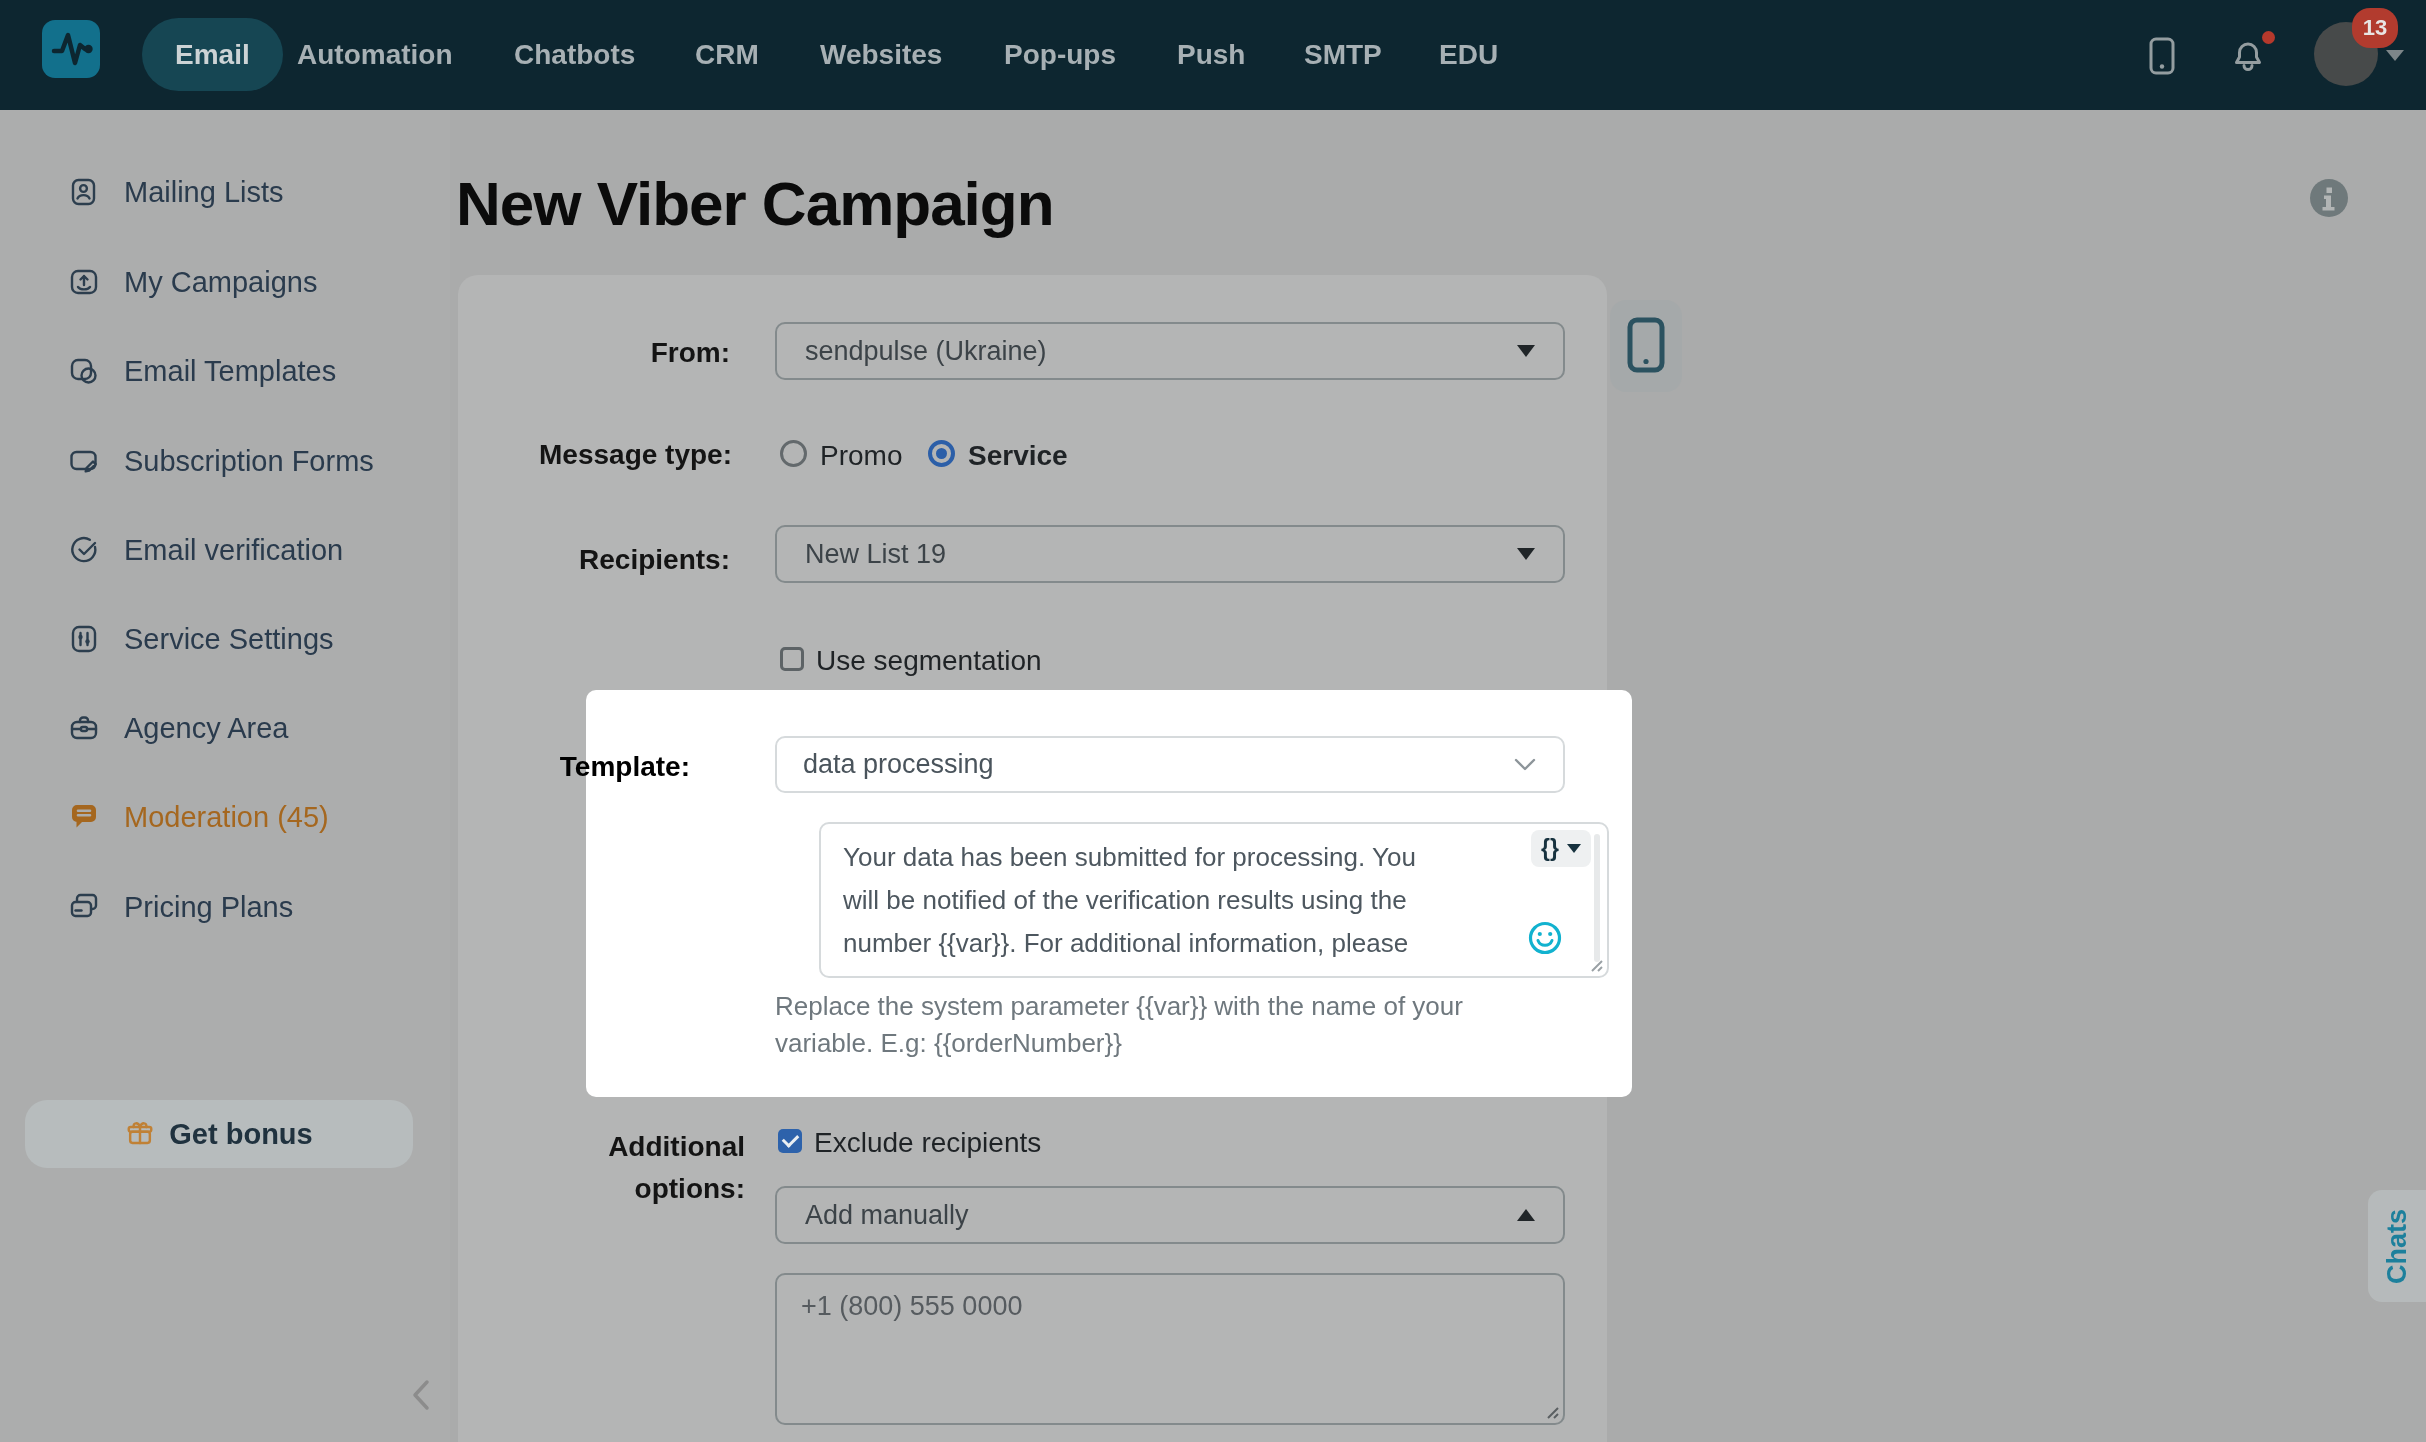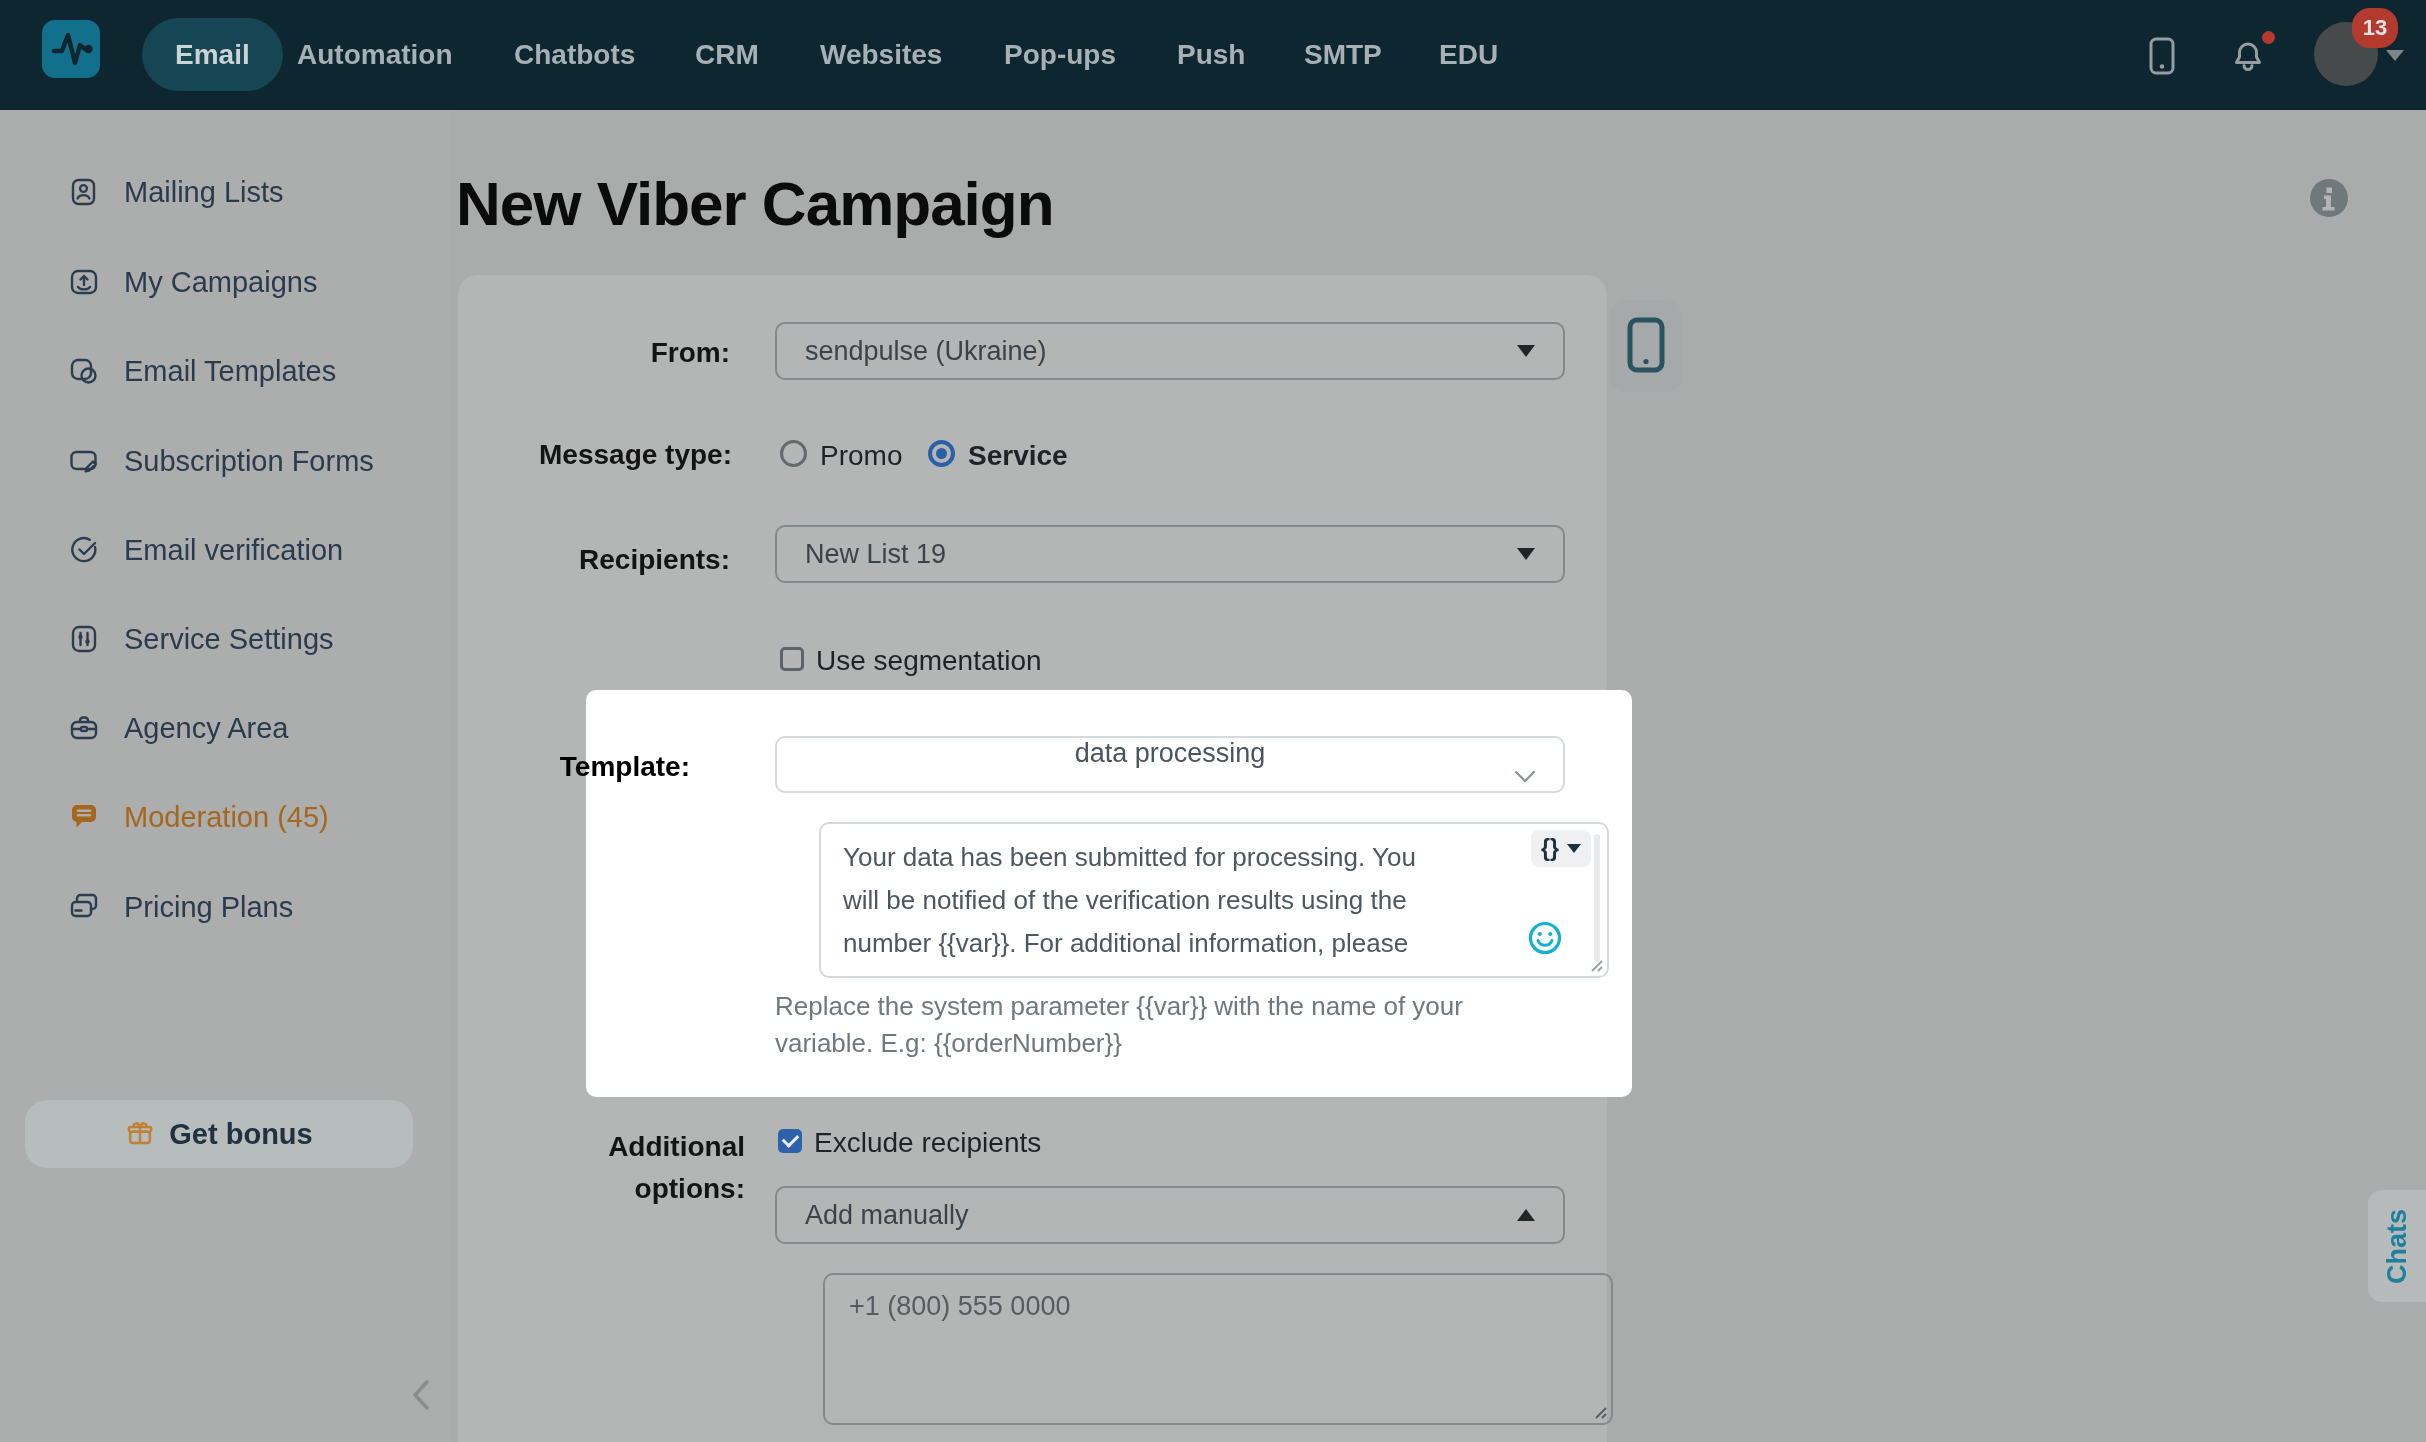--- a/index.html
+++ b/index.html
@@ -43,40 +43,40 @@
   .radio.on::after{content:"";position:absolute;left:4px;top:4px;width:11px;height:11px;border-radius:50%;background:#2c5fa8;}
   .ck{position:absolute;width:24px;height:24px;border-radius:5px;box-sizing:border-box;cursor:pointer;}
   .ck.off{border:3px solid #5d6366;}
   .ck.on{background:#2d62ab;}
   .ck.on::after{content:"";position:absolute;left:5px;top:5px;width:12px;height:7px;border-left:3px solid #e9eef2;
         border-bottom:3px solid #e9eef2;transform:rotate(-45deg);}
   .optlabel{position:absolute;font-size:28px;color:#1f2326;}
   
   .spot{position:absolute;left:554px;top:690px;width:1046px;height:407px;border-radius:10px;background:#ffffff;margin-left:32px;}
   .wsel{position:absolute;left:775px;top:736px;width:790px;height:57px;border:2px solid #d6dadc;border-radius:10px;
-        box-sizing:border-box;display:flex;align-items:center;padding:0 26px;font-size:27px;color:#4a545c;background:#fff;cursor:pointer;flex-direction:column;}
+        box-sizing:border-box;display:flex;align-items:center;padding:0 26px;font-size:27px;color:#4a545c;background:#fff;cursor:pointer;}
   .msgbox{position:absolute;left:775px;top:822px;width:790px;height:156px;border:2px solid #d6dadc;border-radius:10px;
         box-sizing:border-box;background:#fff;overflow:hidden;cursor:text;margin-left:44px;}
   .msgtext{position:absolute;left:22px;top:12px;width:700px;font-size:26px;line-height:43px;color:#4d575f;}
   .varbtn{position:absolute;left:710px;top:6px;width:60px;height:37px;border-radius:8px;background:#eef0f1;
         display:flex;align-items:center;justify-content:center;gap:8px;cursor:pointer;}
   .varbtn .glyph{font-size:23px;font-weight:700;color:#17323f;}
   .varbtn .caret{width:0;height:0;border-left:7px solid transparent;border-right:7px solid transparent;border-top:9px solid #17323f;}
   .sbar{position:absolute;right:7px;top:10px;width:6px;height:128px;border-radius:3px;background:#e7e9ea;}
   .hint{position:absolute;left:775px;top:988px;width:730px;font-size:26px;line-height:37px;color:#6f787e;}
   
   .phone-preview{position:absolute;left:1610px;top:300px;width:72px;height:92px;border-radius:16px;background:#a5a9aa;
         display:flex;align-items:center;justify-content:center;cursor:pointer;}
   .info{position:absolute;left:2310px;top:179px;width:38px;height:38px;cursor:pointer;}
   .chats{position:absolute;left:2368px;top:1190px;width:58px;height:112px;background:#b6babb;border-radius:14px 0 0 14px;
         display:flex;align-items:center;justify-content:center;cursor:pointer;}
   .chats span{transform:rotate(-90deg);font-size:27px;font-weight:700;color:#1d809c;white-space:nowrap;}
   .collapse{position:absolute;left:410px;top:1268px;width:24px;height:36px;cursor:pointer;}
   .phonebox{position:absolute;left:775px;top:1273px;width:790px;height:152px;border:2px solid #838a8c;border-radius:10px;
-        box-sizing:border-box;cursor:text;margin-left:48px;}
+        box-sizing:border-box;cursor:text;}
   .phonebox .ph{position:absolute;left:24px;top:16px;font-size:27px;color:#565b5f;}
   .resize{position:absolute;right:4px;bottom:4px;width:14px;height:14px;}
 </style>
 </head>
 <body>
 
 <div id="app">
 
   <div id="navbar">
     <div class="logo">

